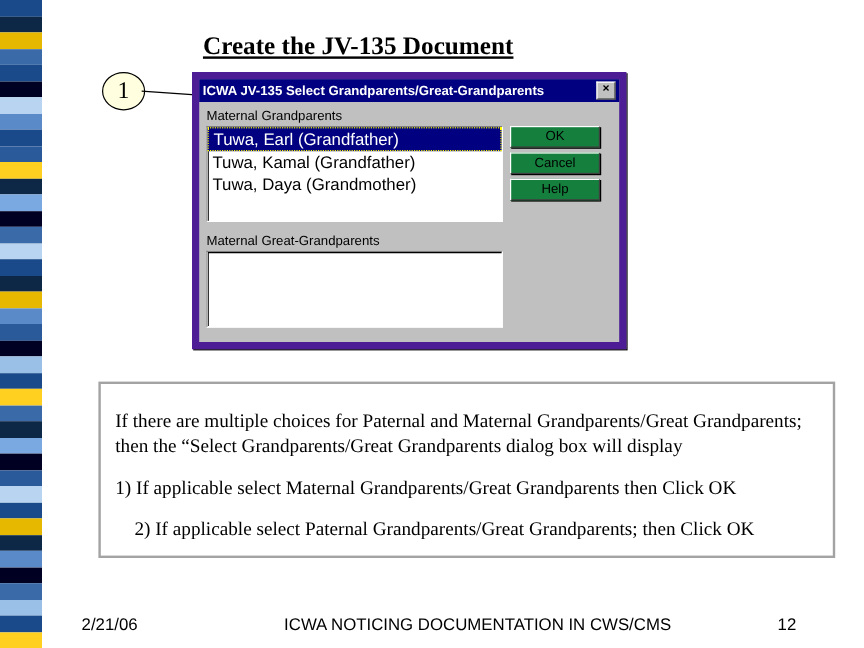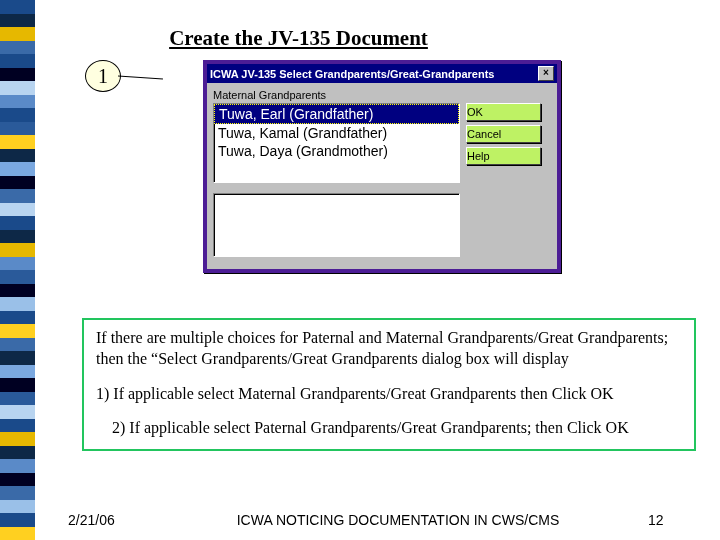--- a/index.html
+++ b/index.html
@@ -52,25 +52,24 @@
   height: 1px;
   background: #000;
   transform: rotate(4deg);
 }
 .dialog {
   position: absolute;
   left: 160px;
   top: 60px;
   width: 350px;
   background: #c0c0c0;
-  border: 4px solid #4c1d95;
+  border: 6px solid #4c1d95;
   font-family: "MS Sans Serif", Arial, sans-serif;
   font-size: 11px;
   box-shadow: 1px 1px 0 #000;
-  margin-left: 43px;
 }
 .titlebar {
   background: #000080;
   color: #fff;
   padding: 2px 3px;
   font-weight: bold;
   font-size: 11px;
   display: flex;
   justify-content: space-between;
   align-items: center;
@@ -121,35 +120,36 @@
   border: 1px dotted #ffff00;
   margin: 0;
 }
 .btn-col {
   display: flex;
   flex-direction: column;
   gap: 4px;
   width: 75px;
 }
 .wbtn {
-  background: #bef264;
+  background: #15803d;
   border: 1px solid #fff;
   border-right-color: #404040;
   border-bottom-color: #404040;
   box-shadow: 1px 1px 0 #000;
   padding: 2px 0;
+  text-align: center;
   font-size: 11px;
 }
 .instruction-box {
   position: absolute;
   left: 82px;
   top: 318px;
   width: 586px;
-  border: 2px solid #22c55e;
-  padding: 8px 12px 10px 12px;
+  border: 2px solid #a3a3a3;
+  padding: 22px 12px 10px 12px;
   font-size: 16px;
   line-height: 1.3;
 }
 .instruction-box p { margin: 0 0 14px 0; }
 .instruction-box p:last-child { margin-bottom: 0; margin-left: 16px; }
 .footer {
   position: absolute;
   left: 68px;
   bottom: 12px;
   width: 620px;
@@ -230,20 +230,21 @@
         <div class="item">Tuwa, Kamal (Grandfather)</div>
         <div class="item">Tuwa, Daya (Grandmother)</div>
       </div>
       <div class="btn-col">
         <div class="wbtn">OK</div>
         <div class="wbtn">Cancel</div>
         <div class="wbtn">Help</div>
       </div>
     </div>
     <div style="height:10px"></div>
+    <div class="section-label">Maternal Great-Grandparents</div>
     <div class="row">
       <div class="listbox" style="height:62px"></div>
     </div>
     <div style="height:6px"></div>
   </div>
 </div>
 
 <div class="instruction-box">
   <p>If there are multiple choices for Paternal and Maternal Grandparents/Great Grandparents; then the “Select Grandparents/Great Grandparents dialog box will display</p>
   <p>1) If applicable select Maternal Grandparents/Great Grandparents then Click OK</p>

